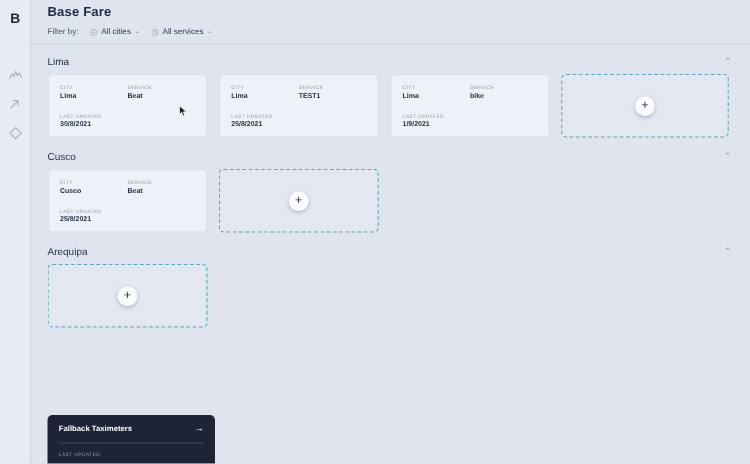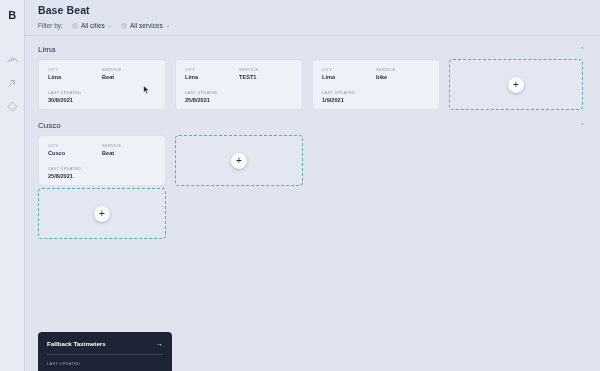--- a/index.html
+++ b/index.html
@@ -151,21 +151,21 @@
 
     <div class="side-icon">
       <svg width="11" height="11" viewBox="0 0 16 16">
           <path d="M8 1.5 L14.5 8 L8 14.5 L1.5 8 Z" stroke="#5d6881" stroke-width="1.4" fill="none" stroke-linejoin="round"></path>
         </svg>
     </div>
   </div>
 
   <div class="main">
 
-    <div class="page-title">Base Beat</div>
+    <div class="page-title">Base Fare</div>
 
     <div class="filter-bar">
       <span class="filter-label">Filter by:</span>
 
       <div class="filter-chip">
         <span class="chip-ico">
           <svg width="6" height="6" viewBox="0 0 16 16">
               <circle cx="8" cy="8" r="6.5" stroke="#6b7695" stroke-width="1.5" fill="none"></circle>
               <circle cx="8" cy="8" r="2" fill="#6b7695"></circle>
             </svg>
@@ -274,20 +274,24 @@
           </div>
         </div>
 
         <div class="add-card">
           <div class="plus-btn">+</div>
         </div>
       </div>
     </div>
 
     <div class="group">
+      <div class="group-head">
+        <span class="group-title">Arequipa</span>
+        <span class="collapse-btn">⌃</span>
+      </div>
       <div class="row">
         <div class="add-card">
           <div class="plus-btn">+</div>
         </div>
       </div>
     </div>
 
     <div class="fallback-panel">
       <div class="fb-head">
         <span class="fb-title">Fallback Taximeters</span>

